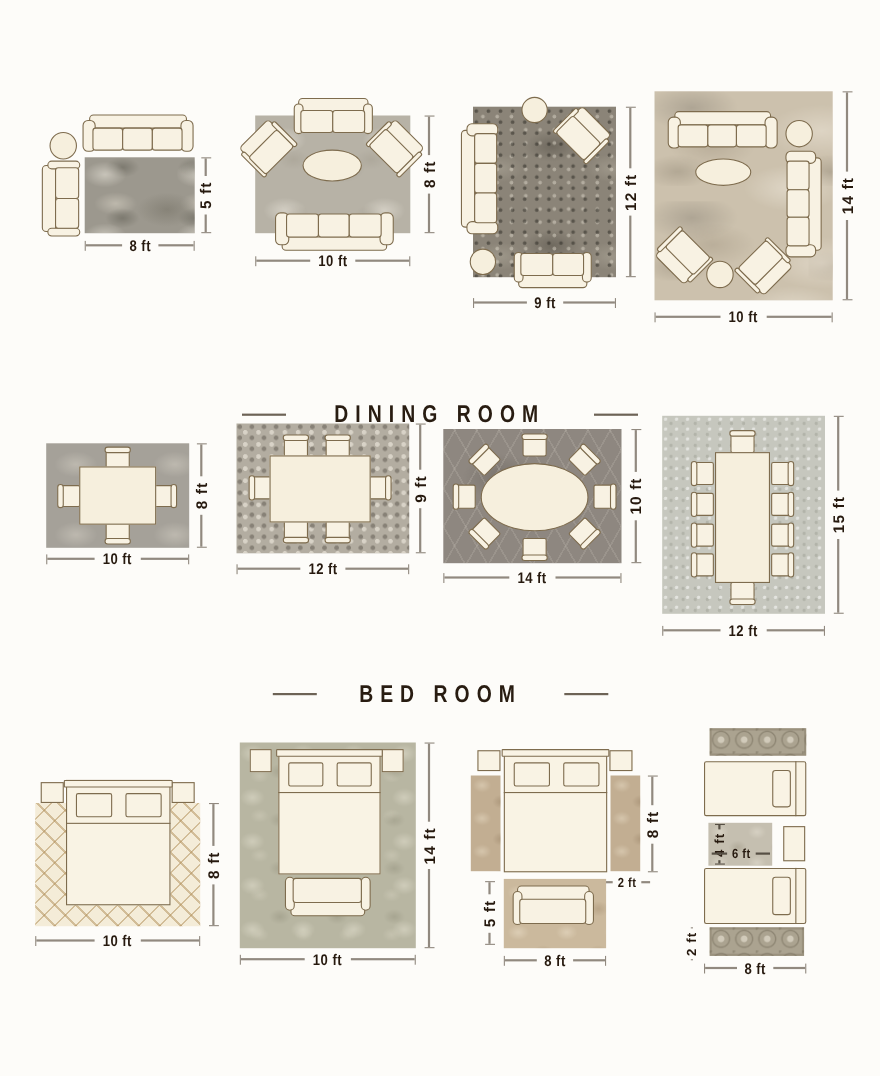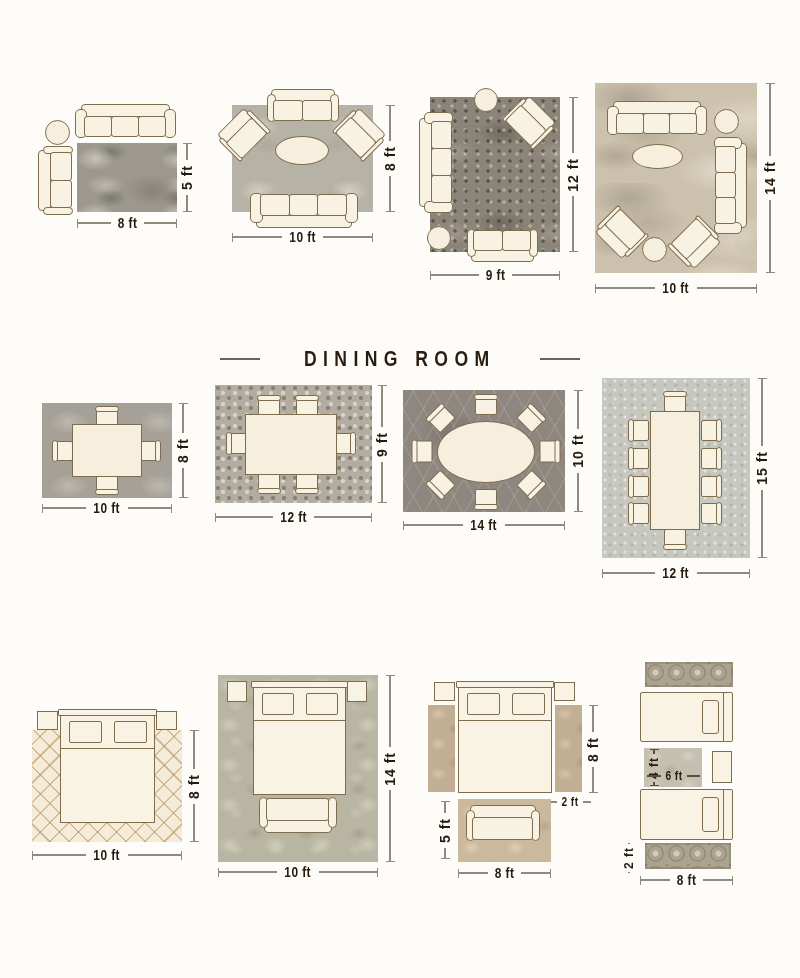--- a/index.html
+++ b/index.html
@@ -342,21 +342,21 @@
     </div>
     <div class="dimv" style="left:762px;top:83px;height:190px">
       <span class="tk"></span>
         <span class="ln"></span>
       <span class="lb">14 ft</span>
       <span class="ln"></span>
         <span class="tk"></span>
     </div>
   </div>
 
-  <div class="stitle" style="top:346px">
+  <div class="stitle" style="top:364px">
     <span class="dash"></span>
     <span class="ttext">DINING ROOM</span>
     <span class="dash"></span>
   </div>
 
   <div class="layer">
     <div class="rug rg-dr1" style="left:42px;top:403px;width:130px;height:95px"></div>
     <div class="dchair n" style="left:96px;top:410px;width:22px;height:17px"></div>
     <div class="dchair s" style="left:96px;top:474px;width:22px;height:17px"></div>
     <div class="dchair w" style="left:56px;top:441px;width:17px;height:20px"></div>
@@ -452,20 +452,25 @@
     </div>
     <div class="dimv" style="left:754px;top:378px;height:180px">
       <span class="tk"></span>
         <span class="ln"></span>
       <span class="lb">15 ft</span>
       <span class="ln"></span>
         <span class="tk"></span>
     </div>
   </div>
 
+  <div class="stitle" style="top:618px">
+    <span class="dash"></span>
+    <span class="ttext">BED ROOM</span>
+    <span class="dash"></span>
+  </div>
 
   <div class="layer">
     <div class="rug rg-br1" style="left:32px;top:730px;width:150px;height:112px"></div>
     <div class="nstand" style="left:37px;top:711px;width:21px;height:19px"></div>
     <div class="nstand" style="left:156px;top:711px;width:21px;height:19px"></div>
     <div class="bed" style="left:60px;top:709px;width:95px;height:114px">
       <b class="hb"></b>
       <b class="pw" style="left:8px;top:11px;width:33px;height:22px"></b>
       <b class="pw" style="left:53px;top:11px;width:33px;height:22px"></b>
       <b class="fold" style="top:38px"></b>

